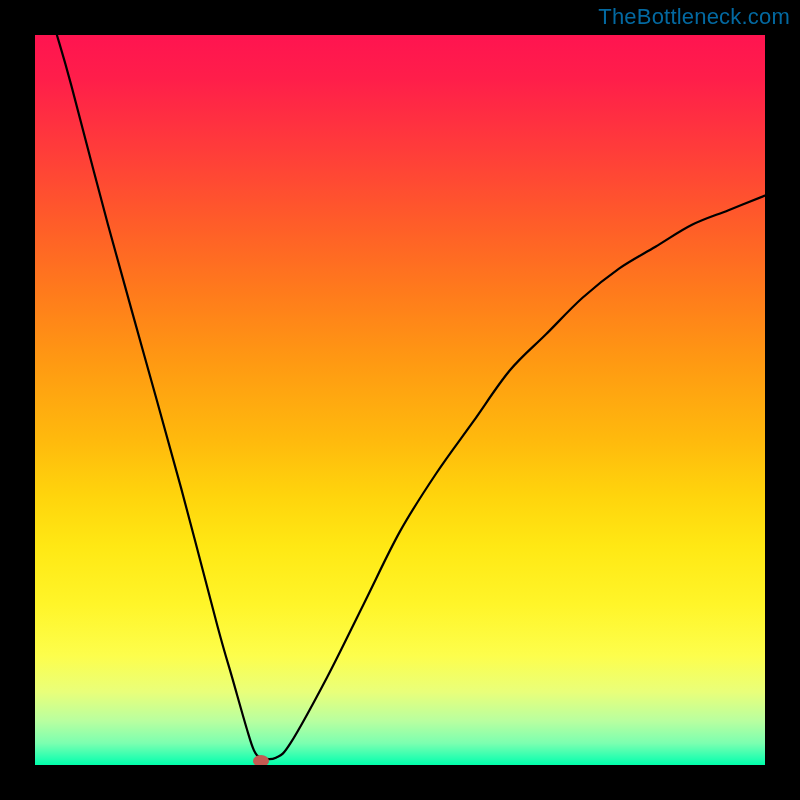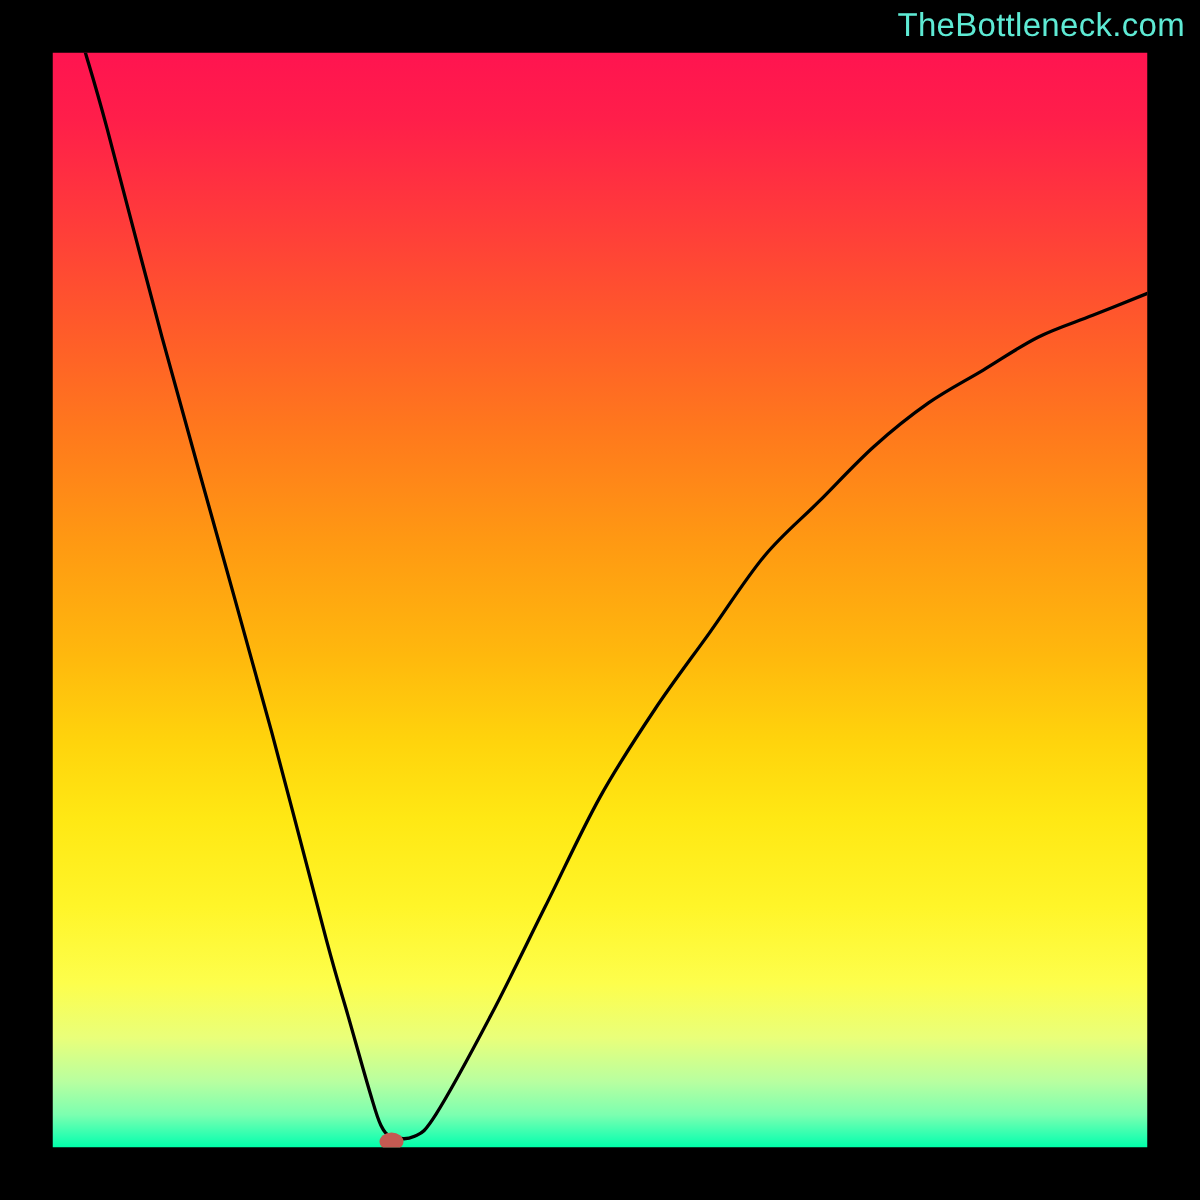--- a/index.html
+++ b/index.html
@@ -14,21 +14,21 @@
   .frame {
     position: relative;
     width: 800px;
     height: 800px;
     background: #000;
   }
   .watermark {
     position: absolute;
     top: 4px;
     right: 10px;
-    color: #5eead4;
+    color: #0369a1;
     font-size: 22px;
     font-weight: 500;
     letter-spacing: 0.2px;
     z-index: 10;
   }
   .plot-area {
     position: absolute;
     left: 35px;
     top: 35px;
     width: 730px;

